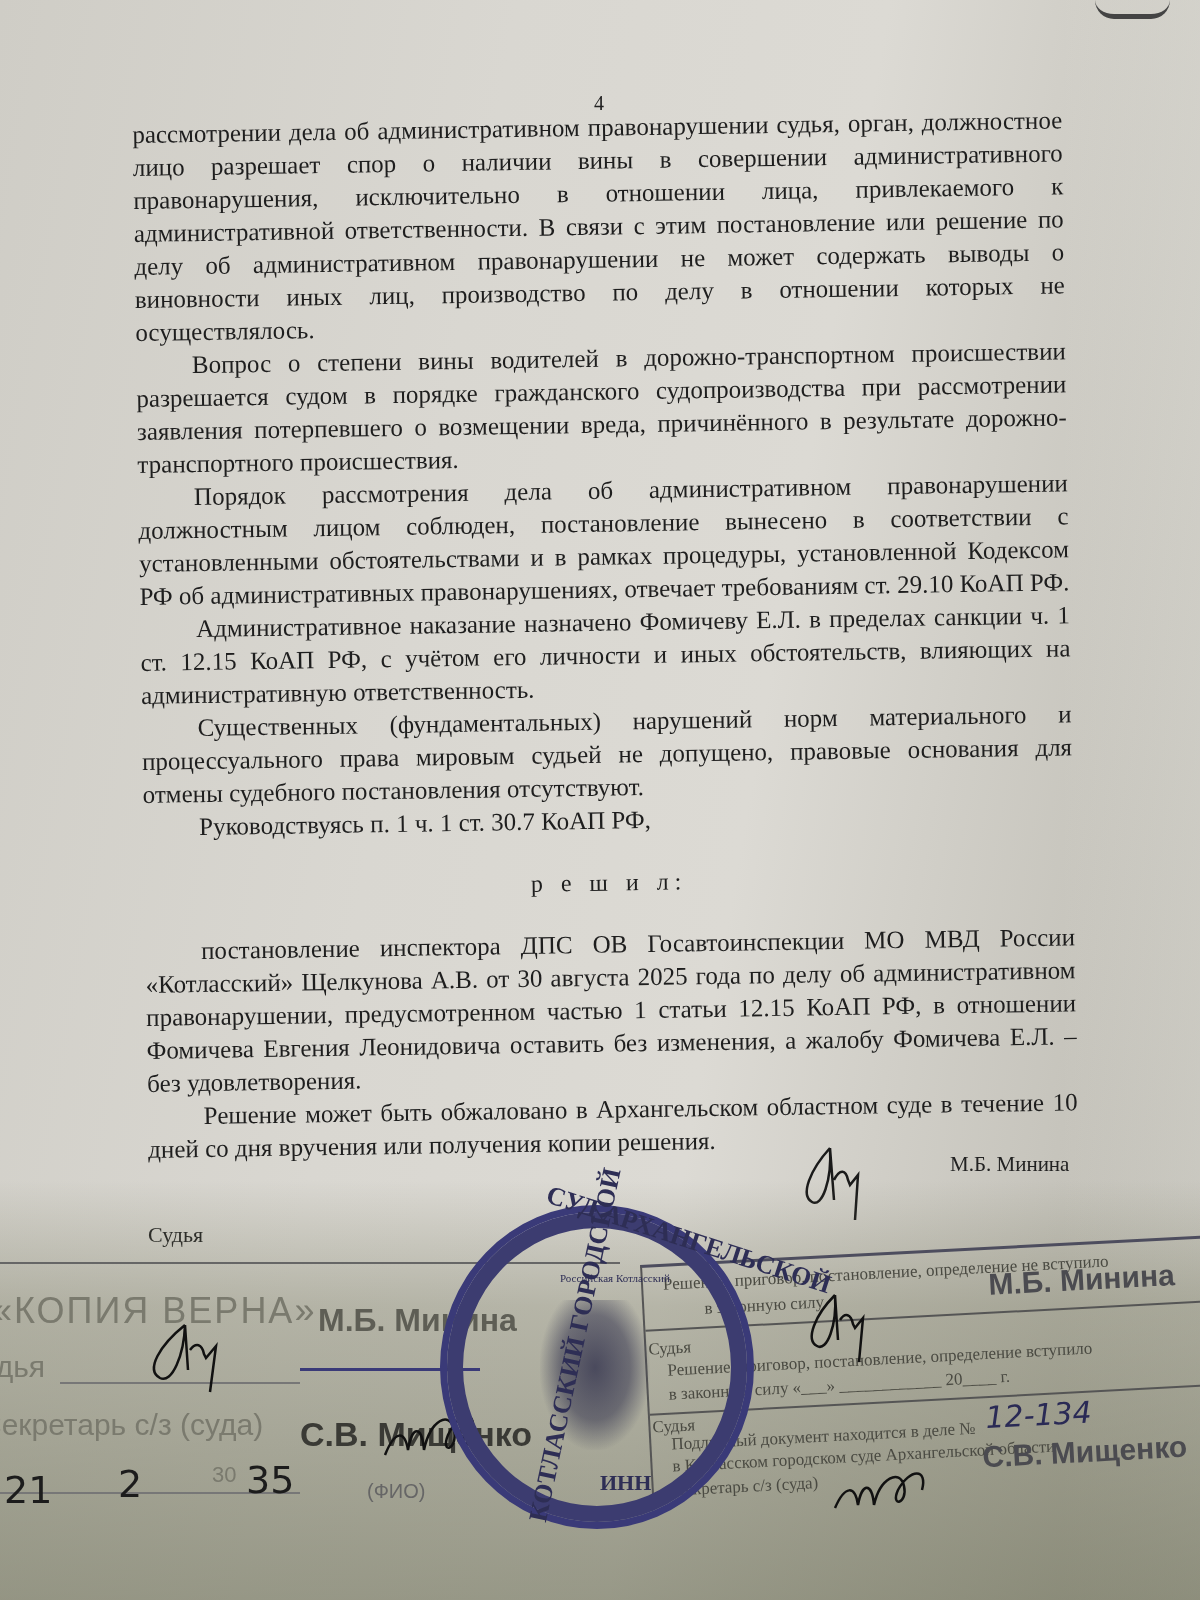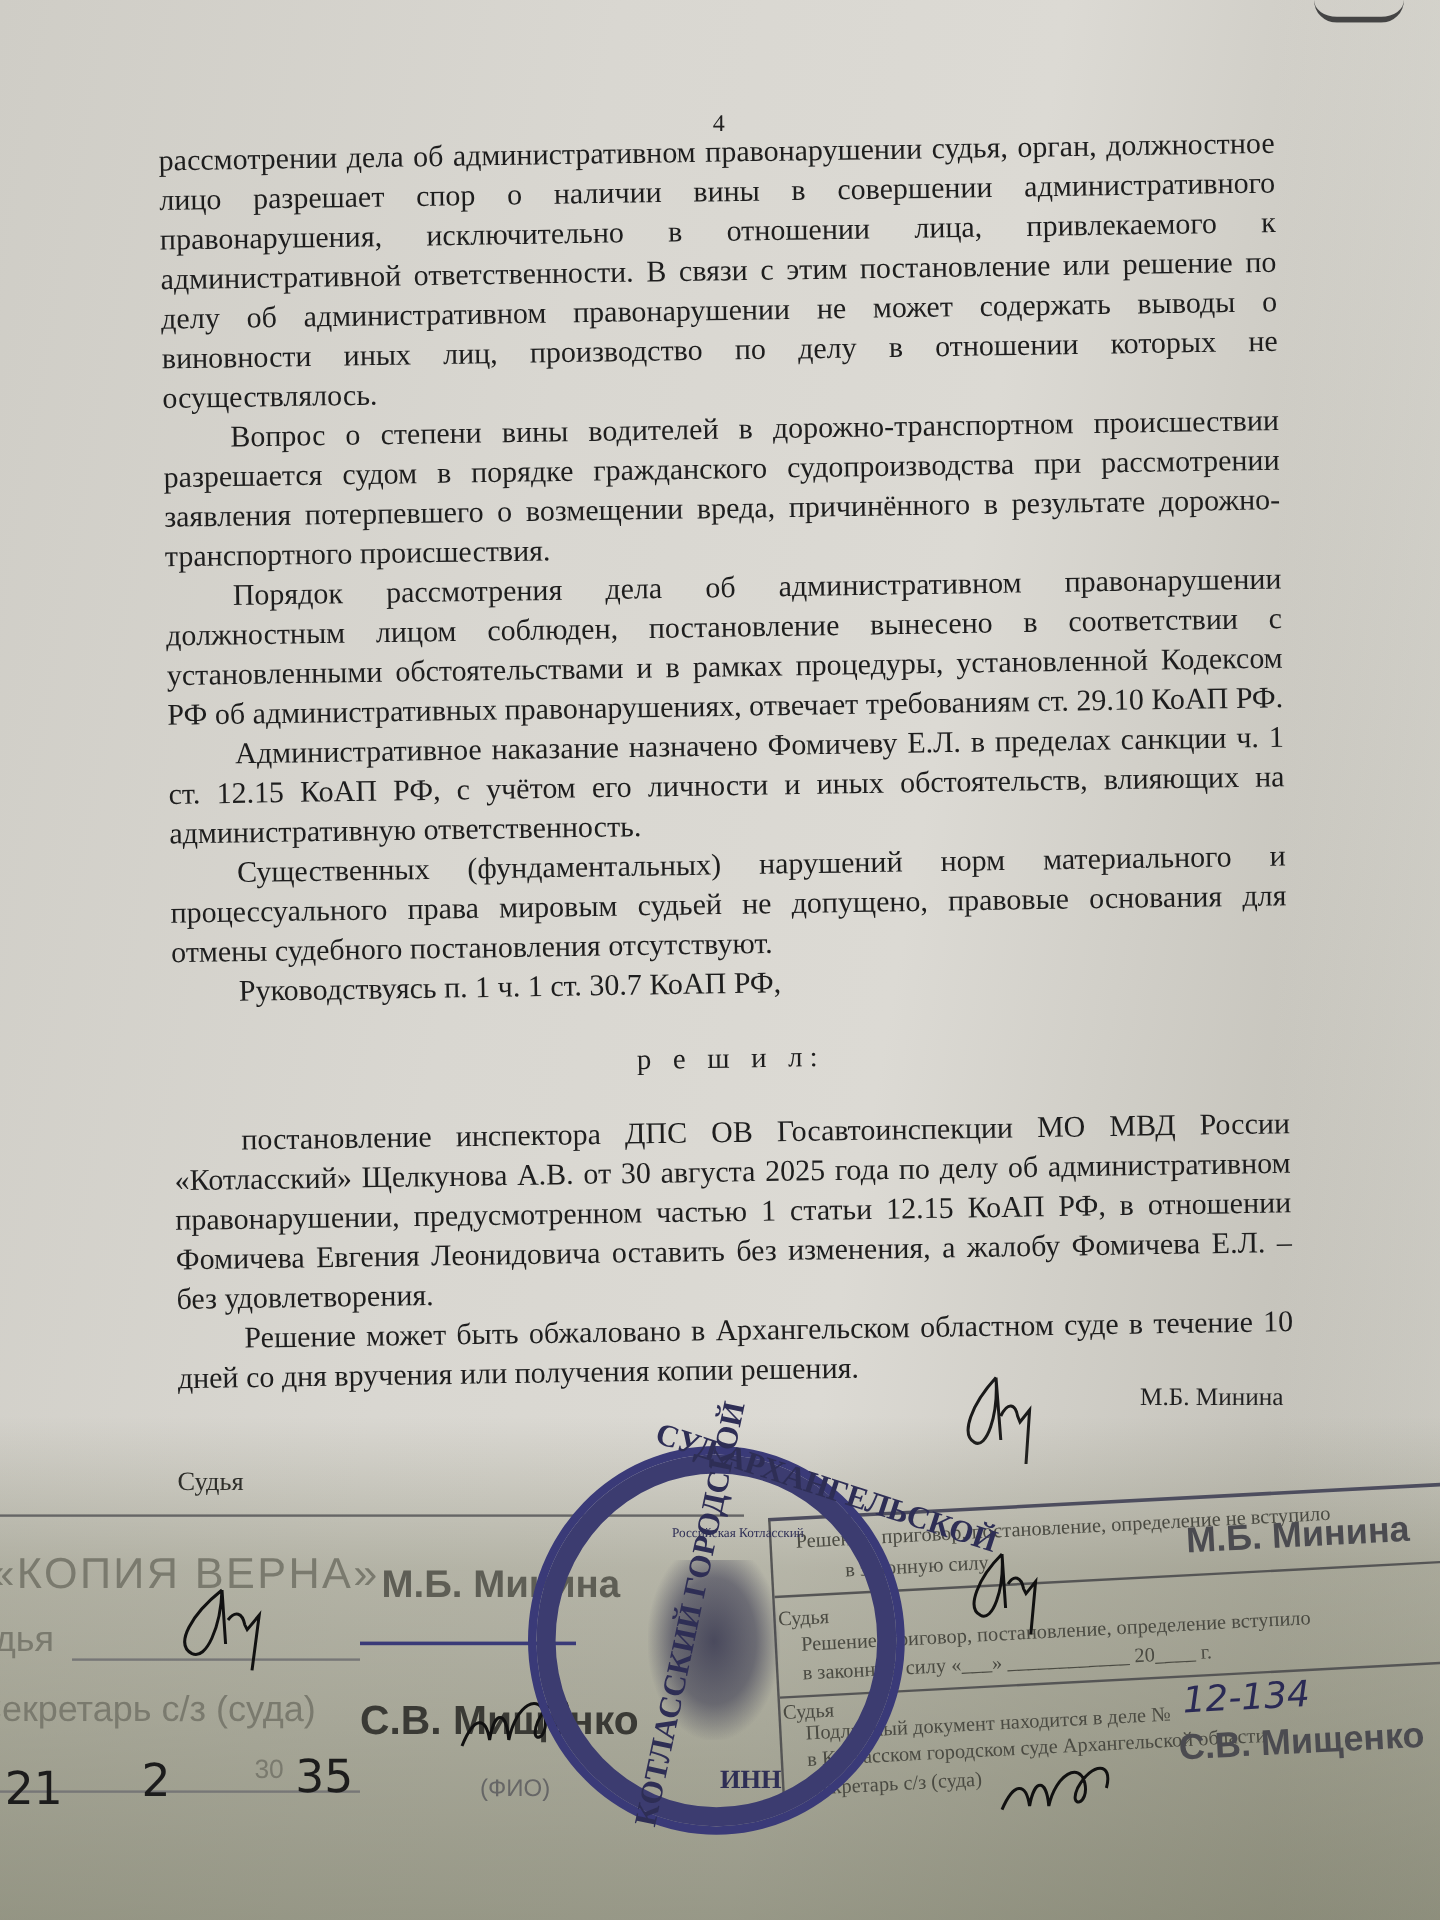--- a/index.html
+++ b/index.html
@@ -43,21 +43,21 @@
 
   .copy-stamp {
     position: absolute; left: 0; top: 1290px; width: 620px; height: 240px;
     font-family: "Liberation Sans", "DejaVu Sans", sans-serif; color: #7a7a6e; text-align: center;
   }
   .copy-stamp .title { position: absolute; left: -8px; top: 0; font-size: 36px; letter-spacing: 2px; }
   .copy-stamp .judge-name2 { position: absolute; left: 318px; top: 12px; font-size: 32px; font-weight: bold; color: #5e5e55; }
   .copy-stamp .row-label { position: absolute; font-size: 30px; }
   .copy-stamp .line { position: absolute; height: 0; border-top: 2px solid #777; }
   .copy-stamp .secretary-name { position: absolute; left: 300px; top: 125px; font-size: 34px; font-weight: bold; color: #3a3a35; }
-  .copy-stamp .fio { position: absolute; left: 400px; top: 190px; font-size: 20px; color: #666; }
+  .copy-stamp .fio { position: absolute; left: 367px; top: 190px; font-size: 20px; color: #666; }
   .hand-date { position: absolute; font-family: "DejaVu Sans", sans-serif; font-size: 38px; color: #1c1c1c; }
 
   .entry-stamp {
     position: absolute; left: 640px; top: 1265px; width: 580px; height: 240px;
     transform: rotate(-3deg); transform-origin: 0 0;
     font-family: "Liberation Serif", serif; color: #4a4a42; font-size: 17px;
     border-left: 2px solid #555; border-top: 3px solid #4d4d5e;
   }
   .entry-stamp .ln { position: absolute; white-space: nowrap; }
   .entry-stamp .rule { position: absolute; left: 0; width: 580px; border-top: 2px solid #555; }

